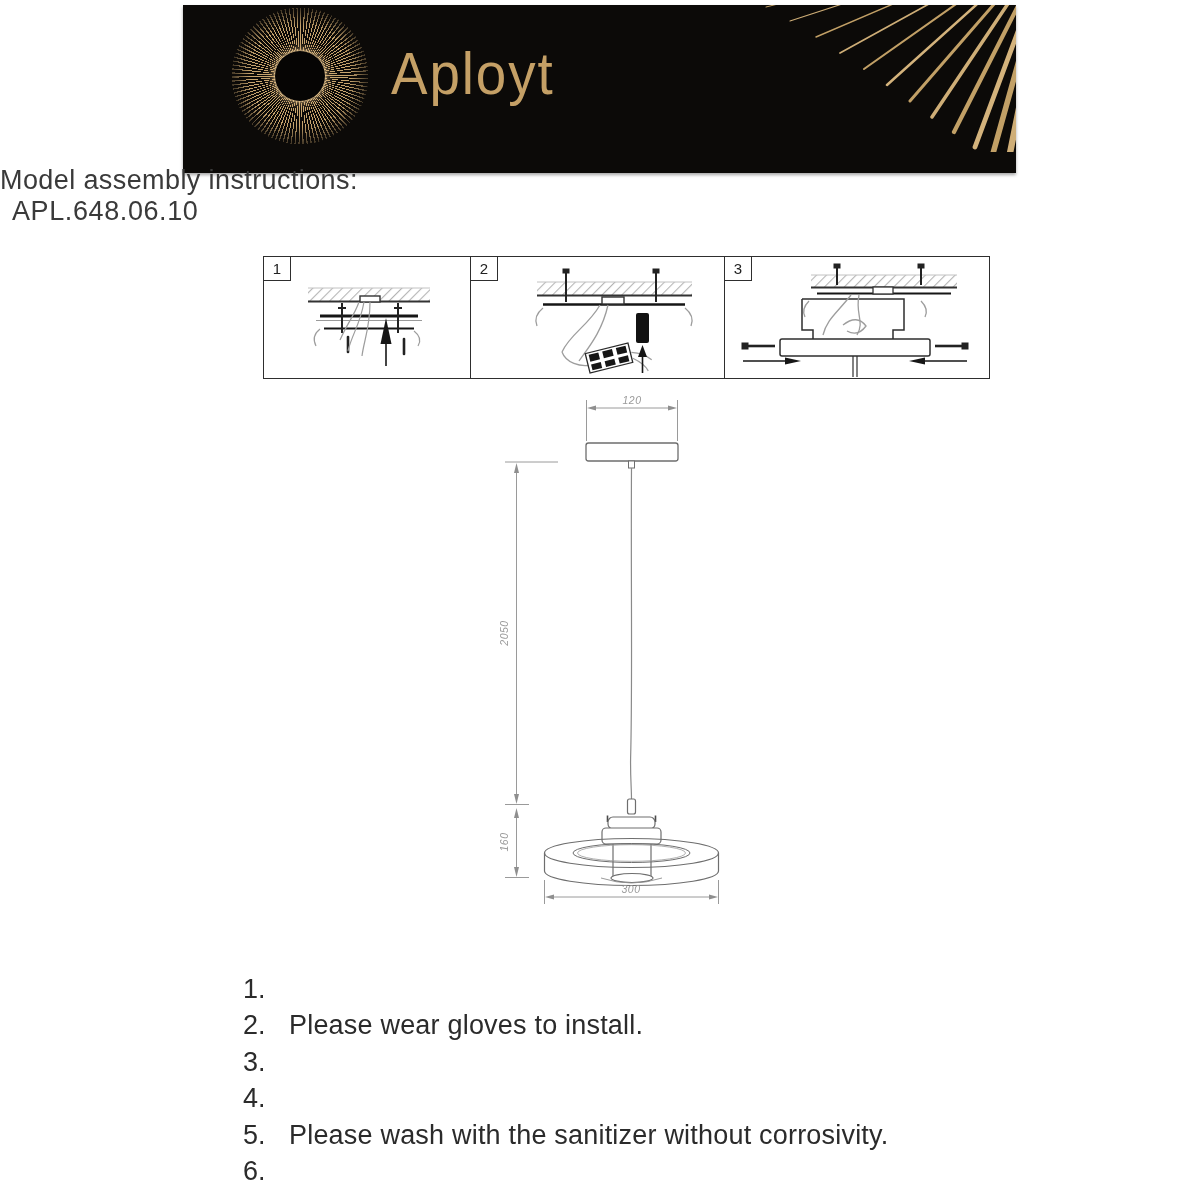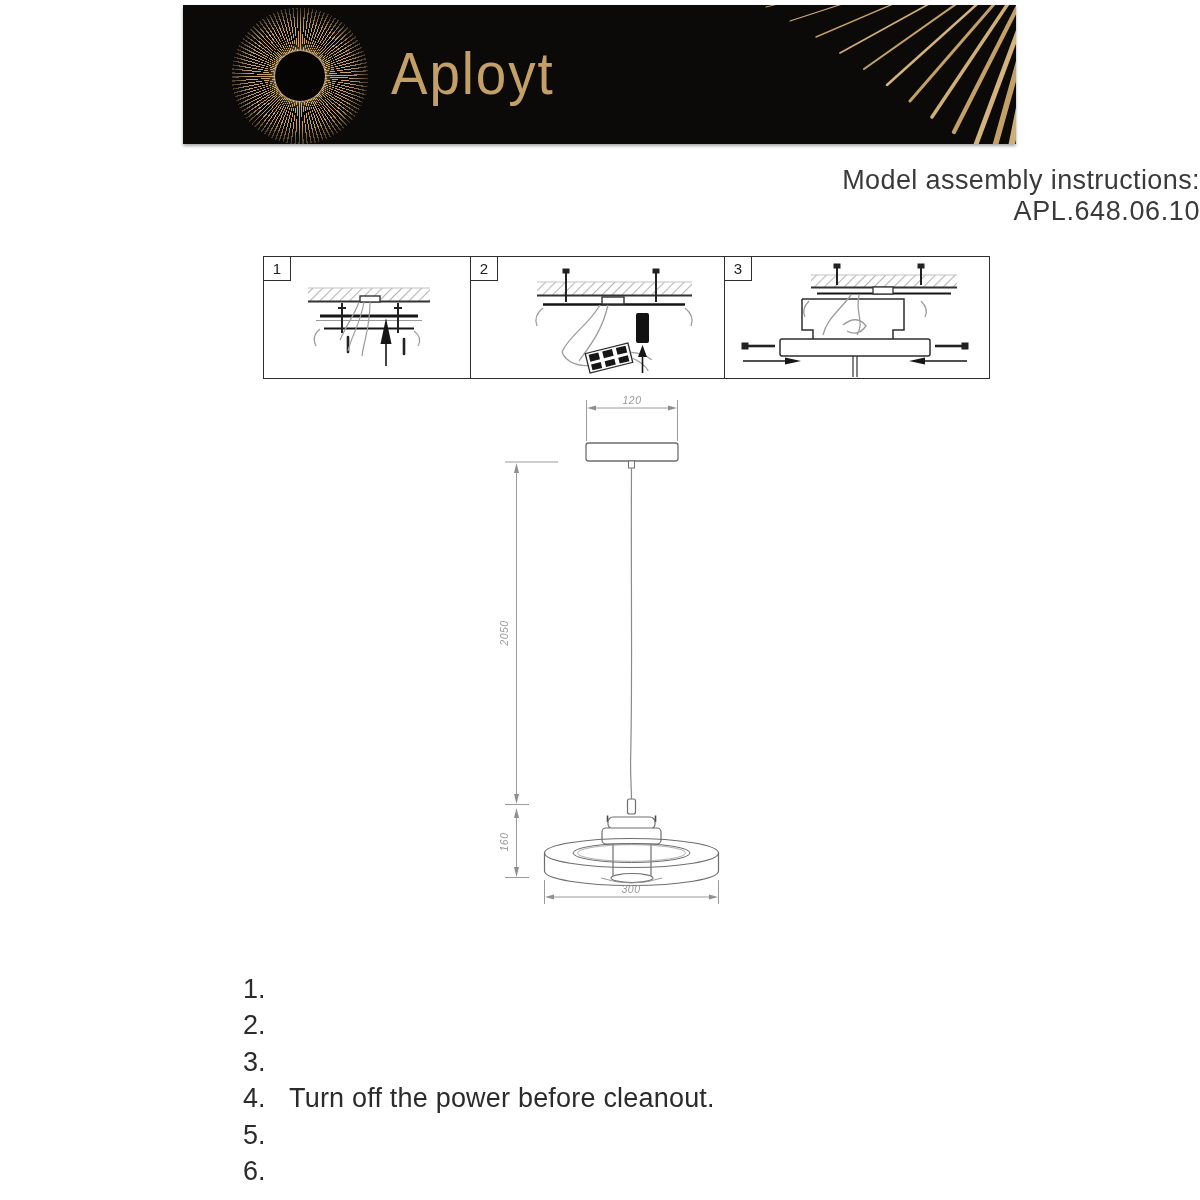--- a/index.html
+++ b/index.html
@@ -2,21 +2,21 @@
 <html><head>
 <meta charset="utf-8">
 <style>
   html,body{margin:0;padding:0;}
   body{
     width:1200px;height:1200px;position:relative;background:#ffffff;
     font-family:"Liberation Sans",sans-serif;overflow:hidden;
   }
   
   .banner{
-    position:absolute;left:183px;top:5px;width:833px;height:139px;
+    position:absolute;left:183px;top:5px;width:833px;height:168px;
     background:#0c0a08;overflow:hidden;box-shadow:0 2px 3px rgba(0,0,0,.35);
   }
   .starburst{
     position:absolute;left:49px;top:3px;width:136px;height:136px;border-radius:50%;
     background:radial-gradient(circle,#0c0a08 30%,#8a6a3f 34%,#3a2e1e 58%,#0c0a08 66%);
     background:repeating-conic-gradient(from 0deg,rgba(209,172,115,.95) 0deg 1.1deg,rgba(12,10,8,0) 1.1deg 3.4deg);
   }
   .starburst-fade{
     position:absolute;inset:0;border-radius:50%;
     background:radial-gradient(circle,rgba(12,10,8,0) 30%,rgba(12,10,8,0) 52%,#0c0a08 78%);
@@ -25,23 +25,23 @@
     position:absolute;left:43px;top:43px;width:50px;height:50px;border-radius:50%;
     background:#060504;box-shadow:0 0 9px 3px rgba(226,190,131,.55),0 0 2px 1px rgba(240,210,160,.8);
   }
   .wordmark{
     position:absolute;left:208px;top:34px;width:200px;
     color:#c5a066;font-size:57px;font-weight:300;letter-spacing:2px;
     font-family:"Liberation Sans",sans-serif;transform:scale(.96,1.04);transform-origin:left top;
   }
   .rays{position:absolute;right:0;top:0;width:292px;height:147px;}
   
-  .title-block{position:absolute;left:0;top:165px;width:1200px;text-align:right;color:#3a3a3a;}
+  .title-block{position:absolute;left:0;top:165px;width:1200px;text-align:left;color:#3a3a3a;}
   .title-line{font-size:27px;letter-spacing:.4px;line-height:31px;}
-  .model-line{font-size:27px;letter-spacing:.6px;line-height:31px;}
+  .model-line{font-size:27px;letter-spacing:.6px;line-height:31px;margin-left:12px;}
   
   .panels{
     position:absolute;left:263px;top:256px;width:727px;height:123px;
     display:flex;border:1.6px solid #2e2e2e;box-sizing:border-box;background:#fff;
   }
   .panel{position:relative;height:100%;box-sizing:border-box;}
   .panel.p1{width:207px;border-right:1.6px solid #2e2e2e;}
   .panel.p2{width:254px;border-right:1.6px solid #2e2e2e;}
   .panel.p3{flex:1;}
   .step-num{
@@ -307,27 +307,28 @@
   </g>
   <text class="dimtxt" x="631" y="893" text-anchor="middle">300</text>
 </svg>
 
 <div class="inst">
   <div class="inst-row">
     <span class="inst-num">1.</span>
   </div>
   <div class="inst-row">
     <span class="inst-num">2.</span>
+    <span class="inst-text">Please wear gloves to install.</span>
   </div>
   <div class="inst-row">
     <span class="inst-num">3.</span>
   </div>
   <div class="inst-row">
     <span class="inst-num">4.</span>
-    <span class="inst-text">Turn off the power before cleanout.</span>
   </div>
   <div class="inst-row">
     <span class="inst-num">5.</span>
+    <span class="inst-text">Please wash with the sanitizer without corrosivity.</span>
   </div>
   <div class="inst-row">
     <span class="inst-num">6.</span>
   </div>
 </div>
 
 </body></html>

